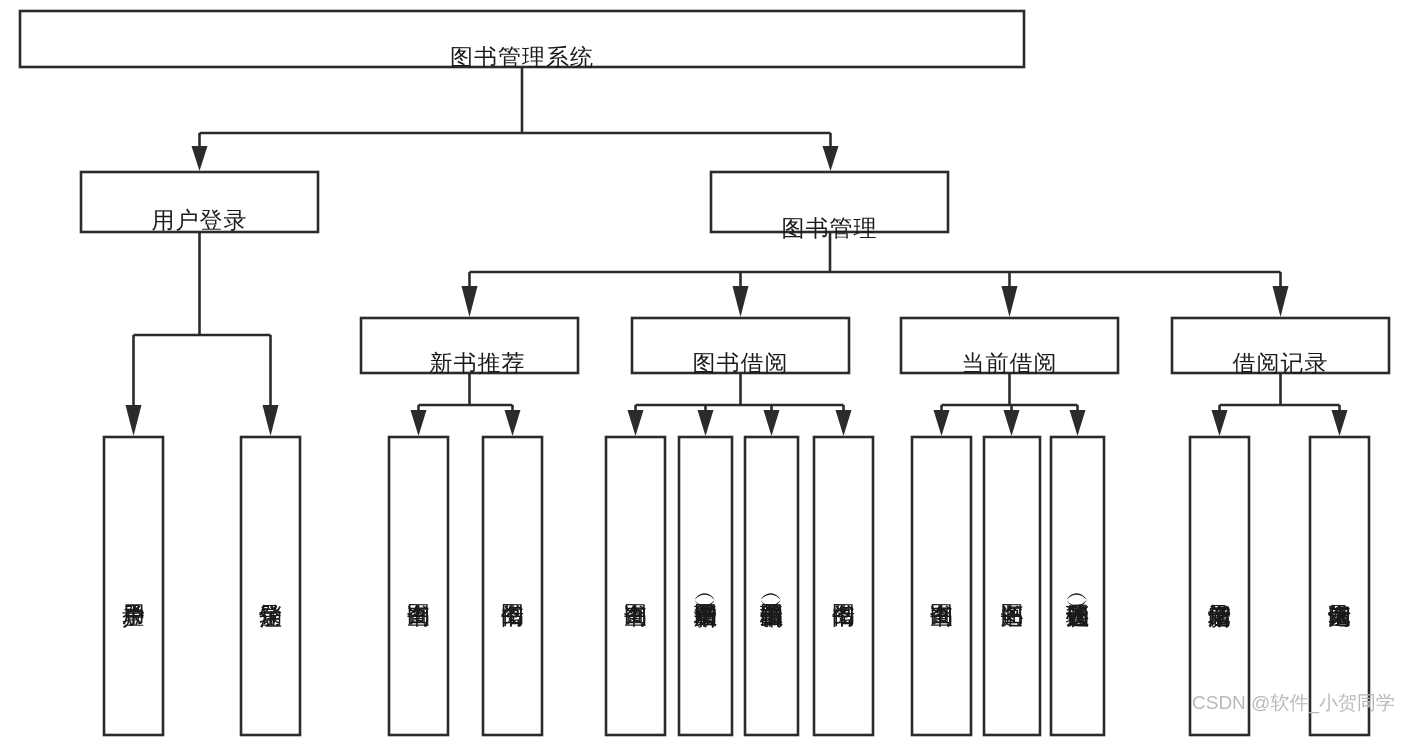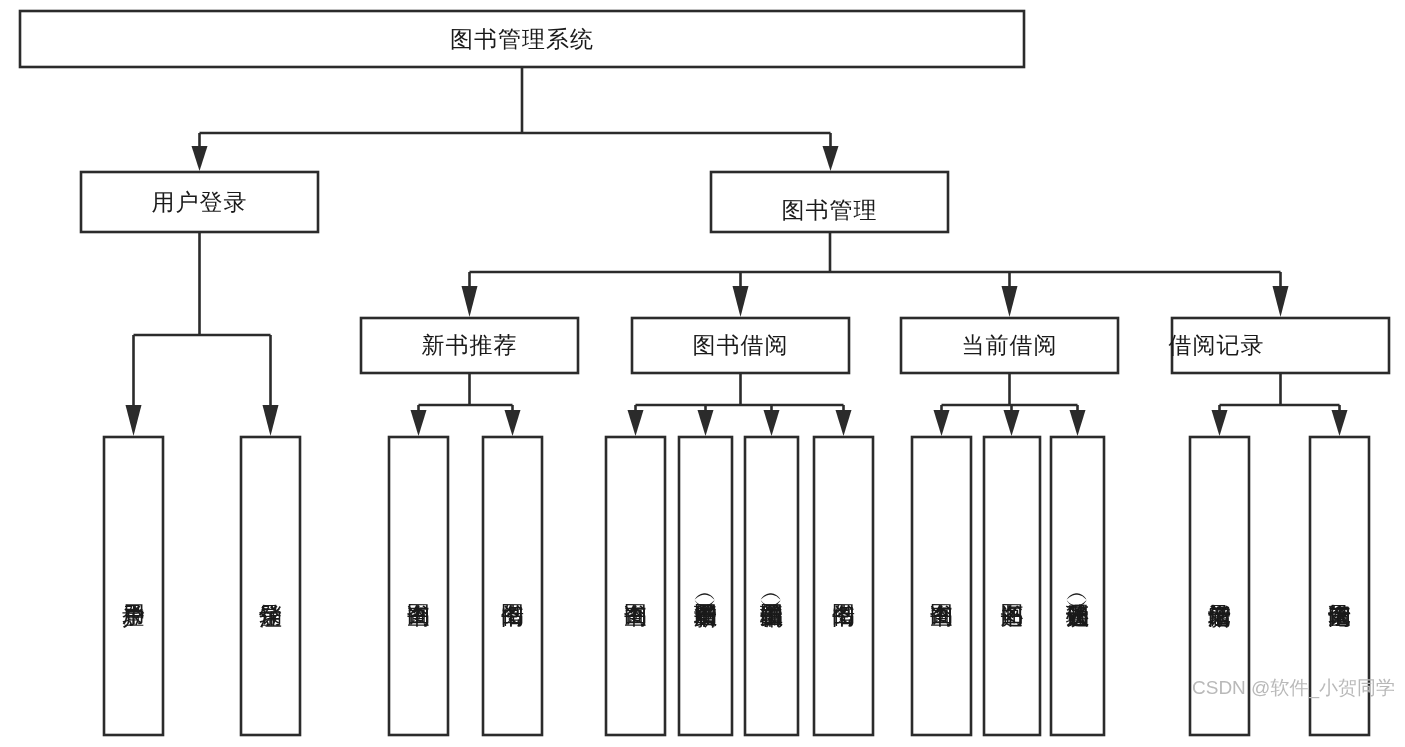--- a/index.html
+++ b/index.html
@@ -46,20 +46,21 @@
     position: absolute;
     display: flex;
     align-items: center;
     justify-content: center;
     color: #1a1a1a;
     font-family: "Liberation Sans", "DejaVu Sans", sans-serif;
     font-size: 23px;
     letter-spacing: 1px;
     white-space: nowrap;
     line-height: 1;
+    margin-top: 18px;
   }
   .node-label-v {
     position: absolute;
     display: flex;
     align-items: center;
     justify-content: center;
     color: #1a1a1a;
     font-family: "Liberation Sans", "DejaVu Sans", sans-serif;
     font-size: 23px;
     line-height: 1.18;
@@ -181,27 +182,27 @@
     <rect class="node-box" x="1190" y="437" width="59" height="298"></rect>
     <rect class="node-box" x="1310" y="437" width="59" height="298"></rect>
   </svg>
 
   <div class="node-label-h" style="left:20px; top:11px; width:1004px; height:56px;">图书管理系统</div>
 
   <div class="node-label-h" style="left:81px; top:172px; width:237px; height:60px;text-align:right;">用户登录</div>
 
   <div class="node-label-h" style="left:711px; top:172px; width:237px; height:76px;">图书管理</div>
 
-  <div class="node-label-h" style="left:361px; top:318px; width:217px; height:55px;">新书推荐</div>
+  <div class="node-label-h" style="left:361px; top:318px; width:217px; height:55px;padding-left:8px;">新书推荐</div>
 
   <div class="node-label-h" style="left:632px; top:318px; width:217px; height:55px;">图书借阅</div>
 
   <div class="node-label-h" style="left:901px; top:318px; width:217px; height:55px;text-align:center;">当前借阅</div>
 
-  <div class="node-label-h" style="left:1108px; top:318px; width:217px; height:55px;">借阅记录</div>
+  <div class="node-label-h" style="left:1172px; top:318px; width:217px; height:55px;">借阅记录</div>
 
   <div class="node-label-v" style="left:104px; top:437px; width:59px; height:298px;">用户登录</div>
 
   <div class="node-label-v" style="left:241px; top:437px; width:59px; height:298px;">注销登录</div>
 
   <div class="node-label-v" style="left:389px; top:437px; width:59px; height:298px;">查询图书</div>
 
   <div class="node-label-v" style="left:483px; top:437px; width:59px; height:298px;">借阅图书</div>
 
   <div class="node-label-v" style="left:606px; top:437px; width:59px; height:298px;">查询图书</div>
@@ -215,15 +216,15 @@
   <div class="node-label-v" style="left:912px; top:437px; width:59px; height:298px;">查询图书</div>
 
   <div class="node-label-v" style="left:984px; top:437px; width:56px; height:298px;">归还图书</div>
 
   <div class="node-label-v" style="left:1051px; top:437px; width:53px; height:298px;">确认归还（管理员）</div>
 
   <div class="node-label-v" style="left:1190px; top:437px; width:59px; height:298px;">新增借阅记录</div>
 
   <div class="node-label-v" style="left:1310px; top:437px; width:59px; height:298px;">查询借阅记录</div>
 
-  <div class="watermark" style="left:1192px; top:675px;">CSDN @软件_小贺同学</div>
+  <div class="watermark" style="left:1192px; top:690px;">CSDN @软件_小贺同学</div>
 
 </div>
 
 </body></html>

